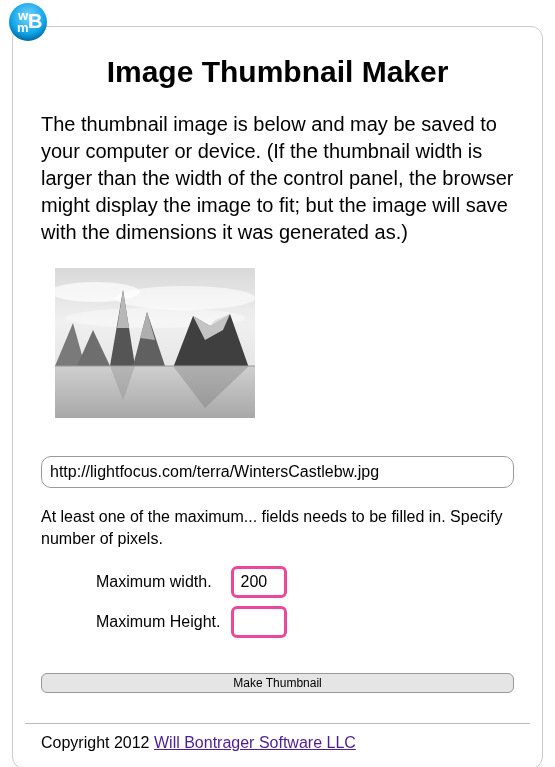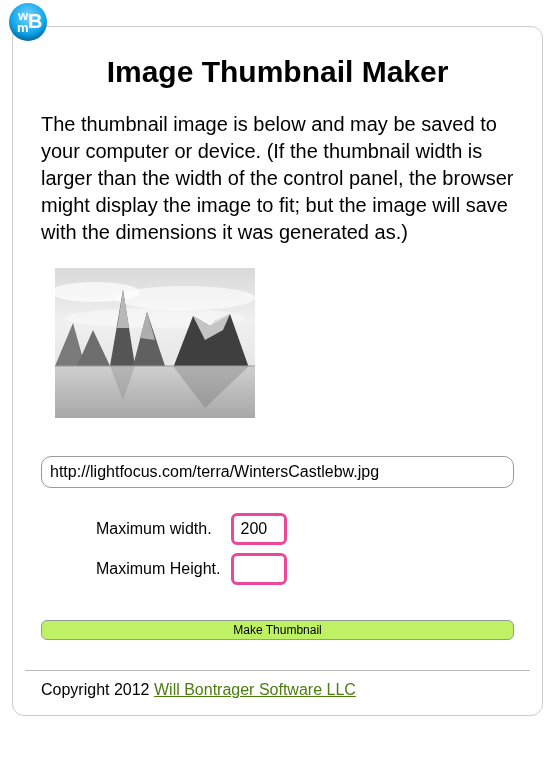--- a/index.html
+++ b/index.html
@@ -90,37 +90,37 @@
       border: 3px solid #ec4899;
       border-radius: 6px;
       font-family: inherit;
     }
     .make-btn {
       width: 100%;
       font-size: 12px;
       padding: 2px 0;
       border: 1px solid #999;
       border-radius: 6px;
-      background: #bef264;
+      background: #e5e5e5;
       cursor: pointer;
       margin-bottom: 30px;
       font-family: inherit;
     }
     .smallrule {
       border: none;
       border-top: 1px solid #bbb;
       margin: 0 -16px 10px -16px;
     }
     .copyright {
       font-size: 16px;
       margin: 0;
       padding-bottom: 4px;
     }
     .copyright a {
-      color: #4d7c0f;
+      color: #4c1d95;
       text-decoration: underline;
     }
   </style>
 </head>
 <body>
 <div class="page-wrapper">
 
   <div class="logo">
     <svg viewBox="0 0 40 40" width="40" height="40">
       <defs>
@@ -173,20 +173,21 @@
       <rect x="0" y="98" width="200" height="52" fill="url(#water)"></rect>
 
       <polygon points="55,98 68,132 80,98" fill="#888888" opacity="0.35"></polygon>
       <polygon points="118,98 150,140 194,98" fill="#666666" opacity="0.3"></polygon>
       <line x1="0" y1="98" x2="200" y2="98" stroke="#9a9a9a" stroke-width="1"></line>
     </svg>
 
 
     <input type="text" class="url-input" value="http://lightfocus.com/terra/WintersCastlebw.jpg" style="">
 
+    <p class="hint">At least one of the maximum... fields needs to be filled in. Specify number of pixels.</p>
 
     <div class="dims">
       <table>
         <tbody>
             <tr>
           <td>Maximum width.</td>
           <td><input type="text" class="num-input" value="200" style=""></td>
         </tr>
         <tr>
           <td>Maximum Height.</td>

